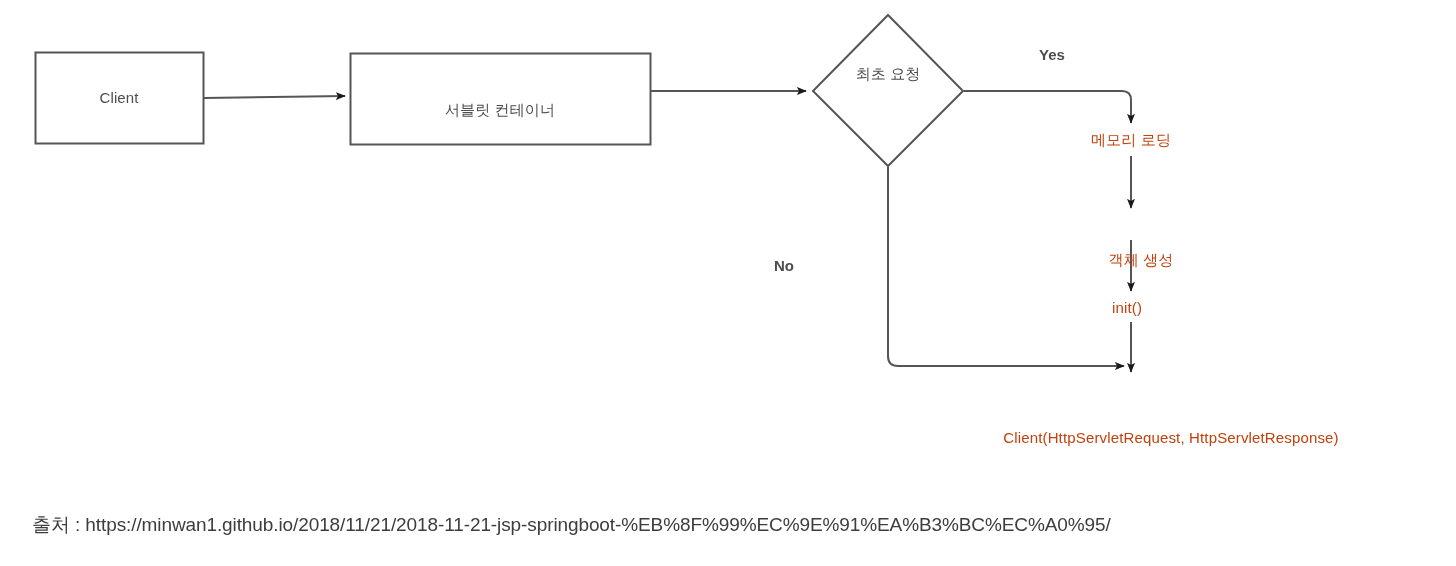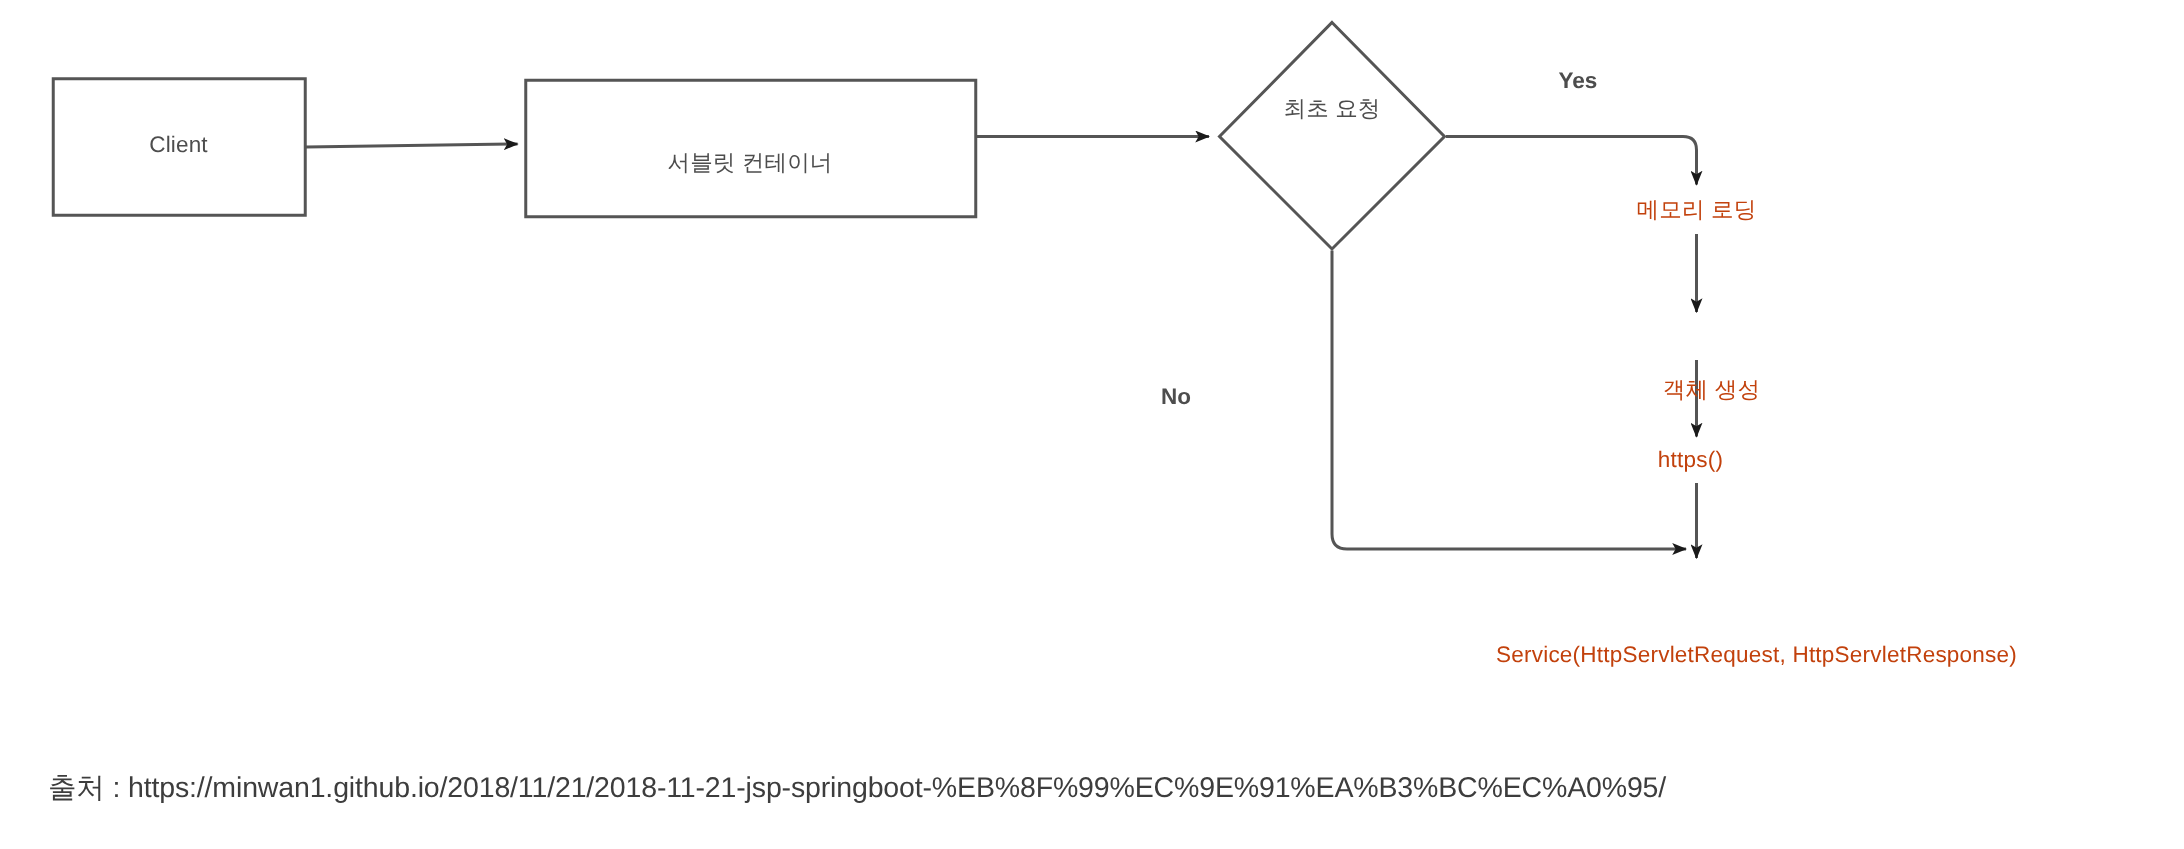--- a/index.html
+++ b/index.html
@@ -100,19 +100,19 @@
 <div class="node-label" style="left:888px; top:74px;">최초 요청</div>
 
 <div class="edge-label" style="left:1052px; top:54px;">Yes</div>
 
 <div class="edge-label" style="left:784px; top:265px;">No</div>
 
 <div class="floating-label" style="left:1131px; top:140px;">메모리 로딩</div>
 
 <div class="floating-label" style="left:1141px; top:224px;margin-top:36px;">객체 생성</div>
 
-<div class="floating-label" style="left:1127px; top:307px;">https()</div>
+<div class="floating-label" style="left:1127px; top:307px;">init()</div>
 
-<div class="floating-label" style="left:1171px; top:437px;">Service(HttpServletRequest, HttpServletResponse)</div>
+<div class="floating-label" style="left:1171px; top:437px;">Client(HttpServletRequest, HttpServletResponse)</div>
 
 <div class="caption-line">
   <span class="caption-prefix">출처 : </span><span class="caption-url">https://minwan1.github.io/2018/11/21/2018-11-21-jsp-springboot-%EB%8F%99%EC%9E%91%EA%B3%BC%EC%A0%95/</span>
 </div>
 
 </body></html>

